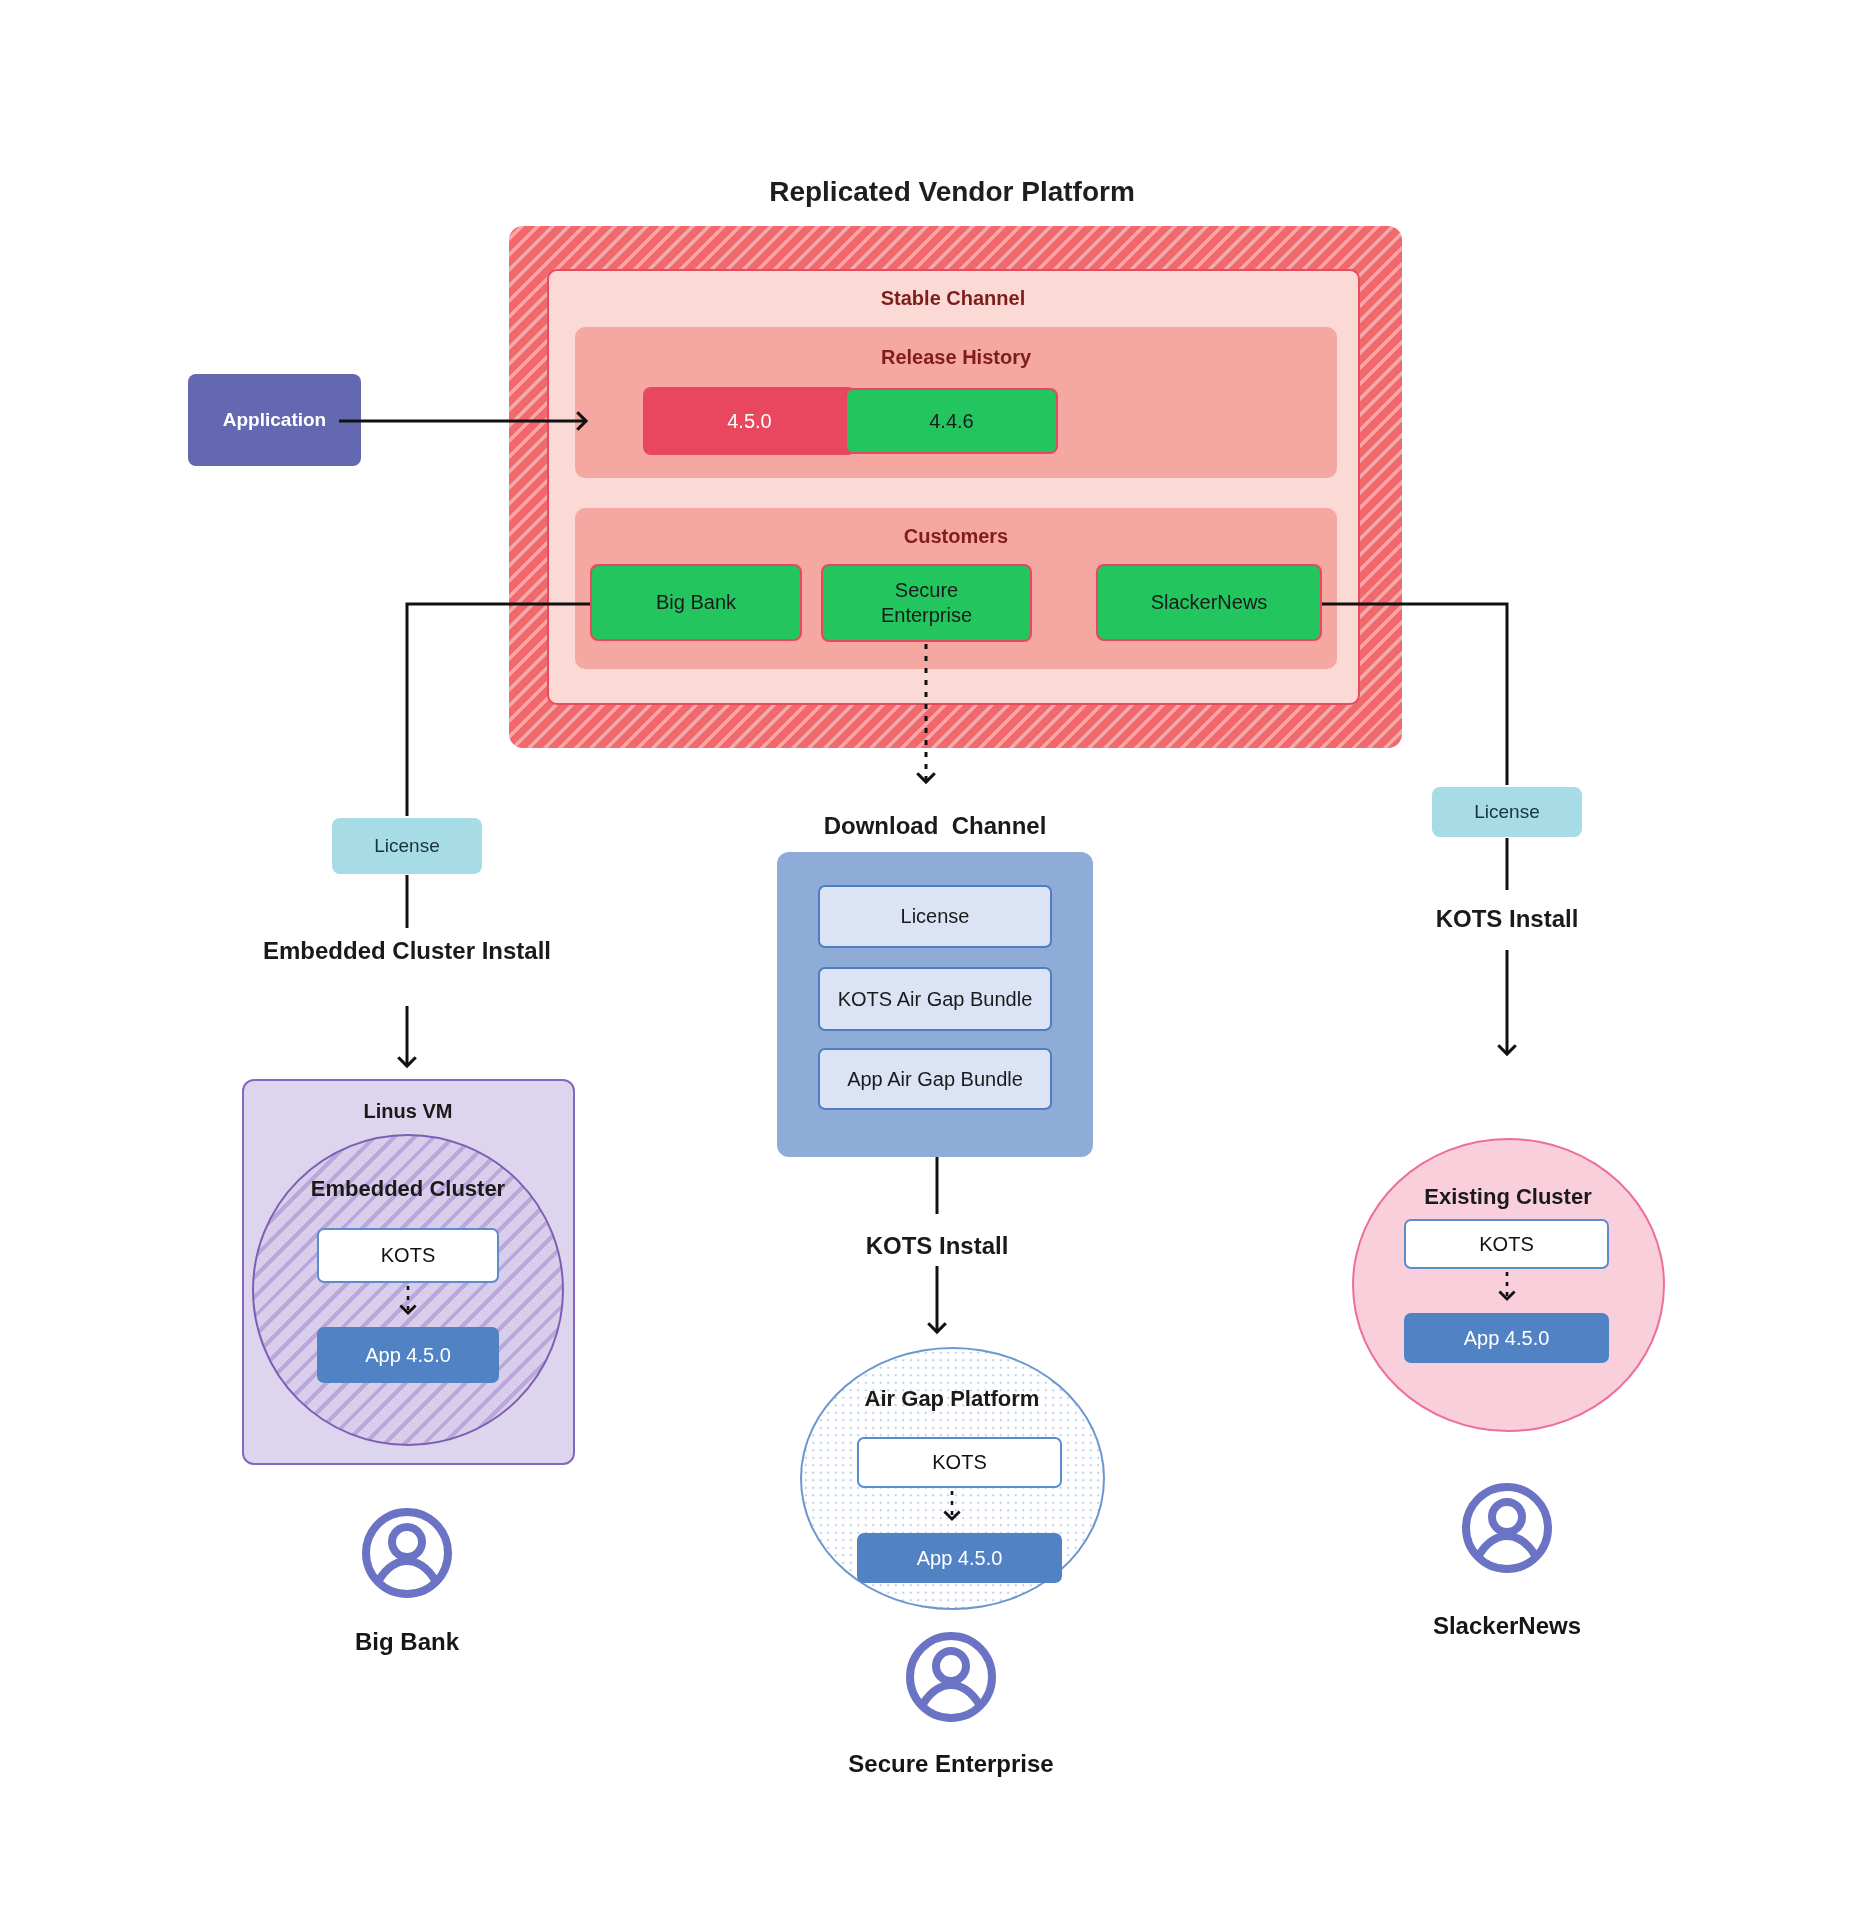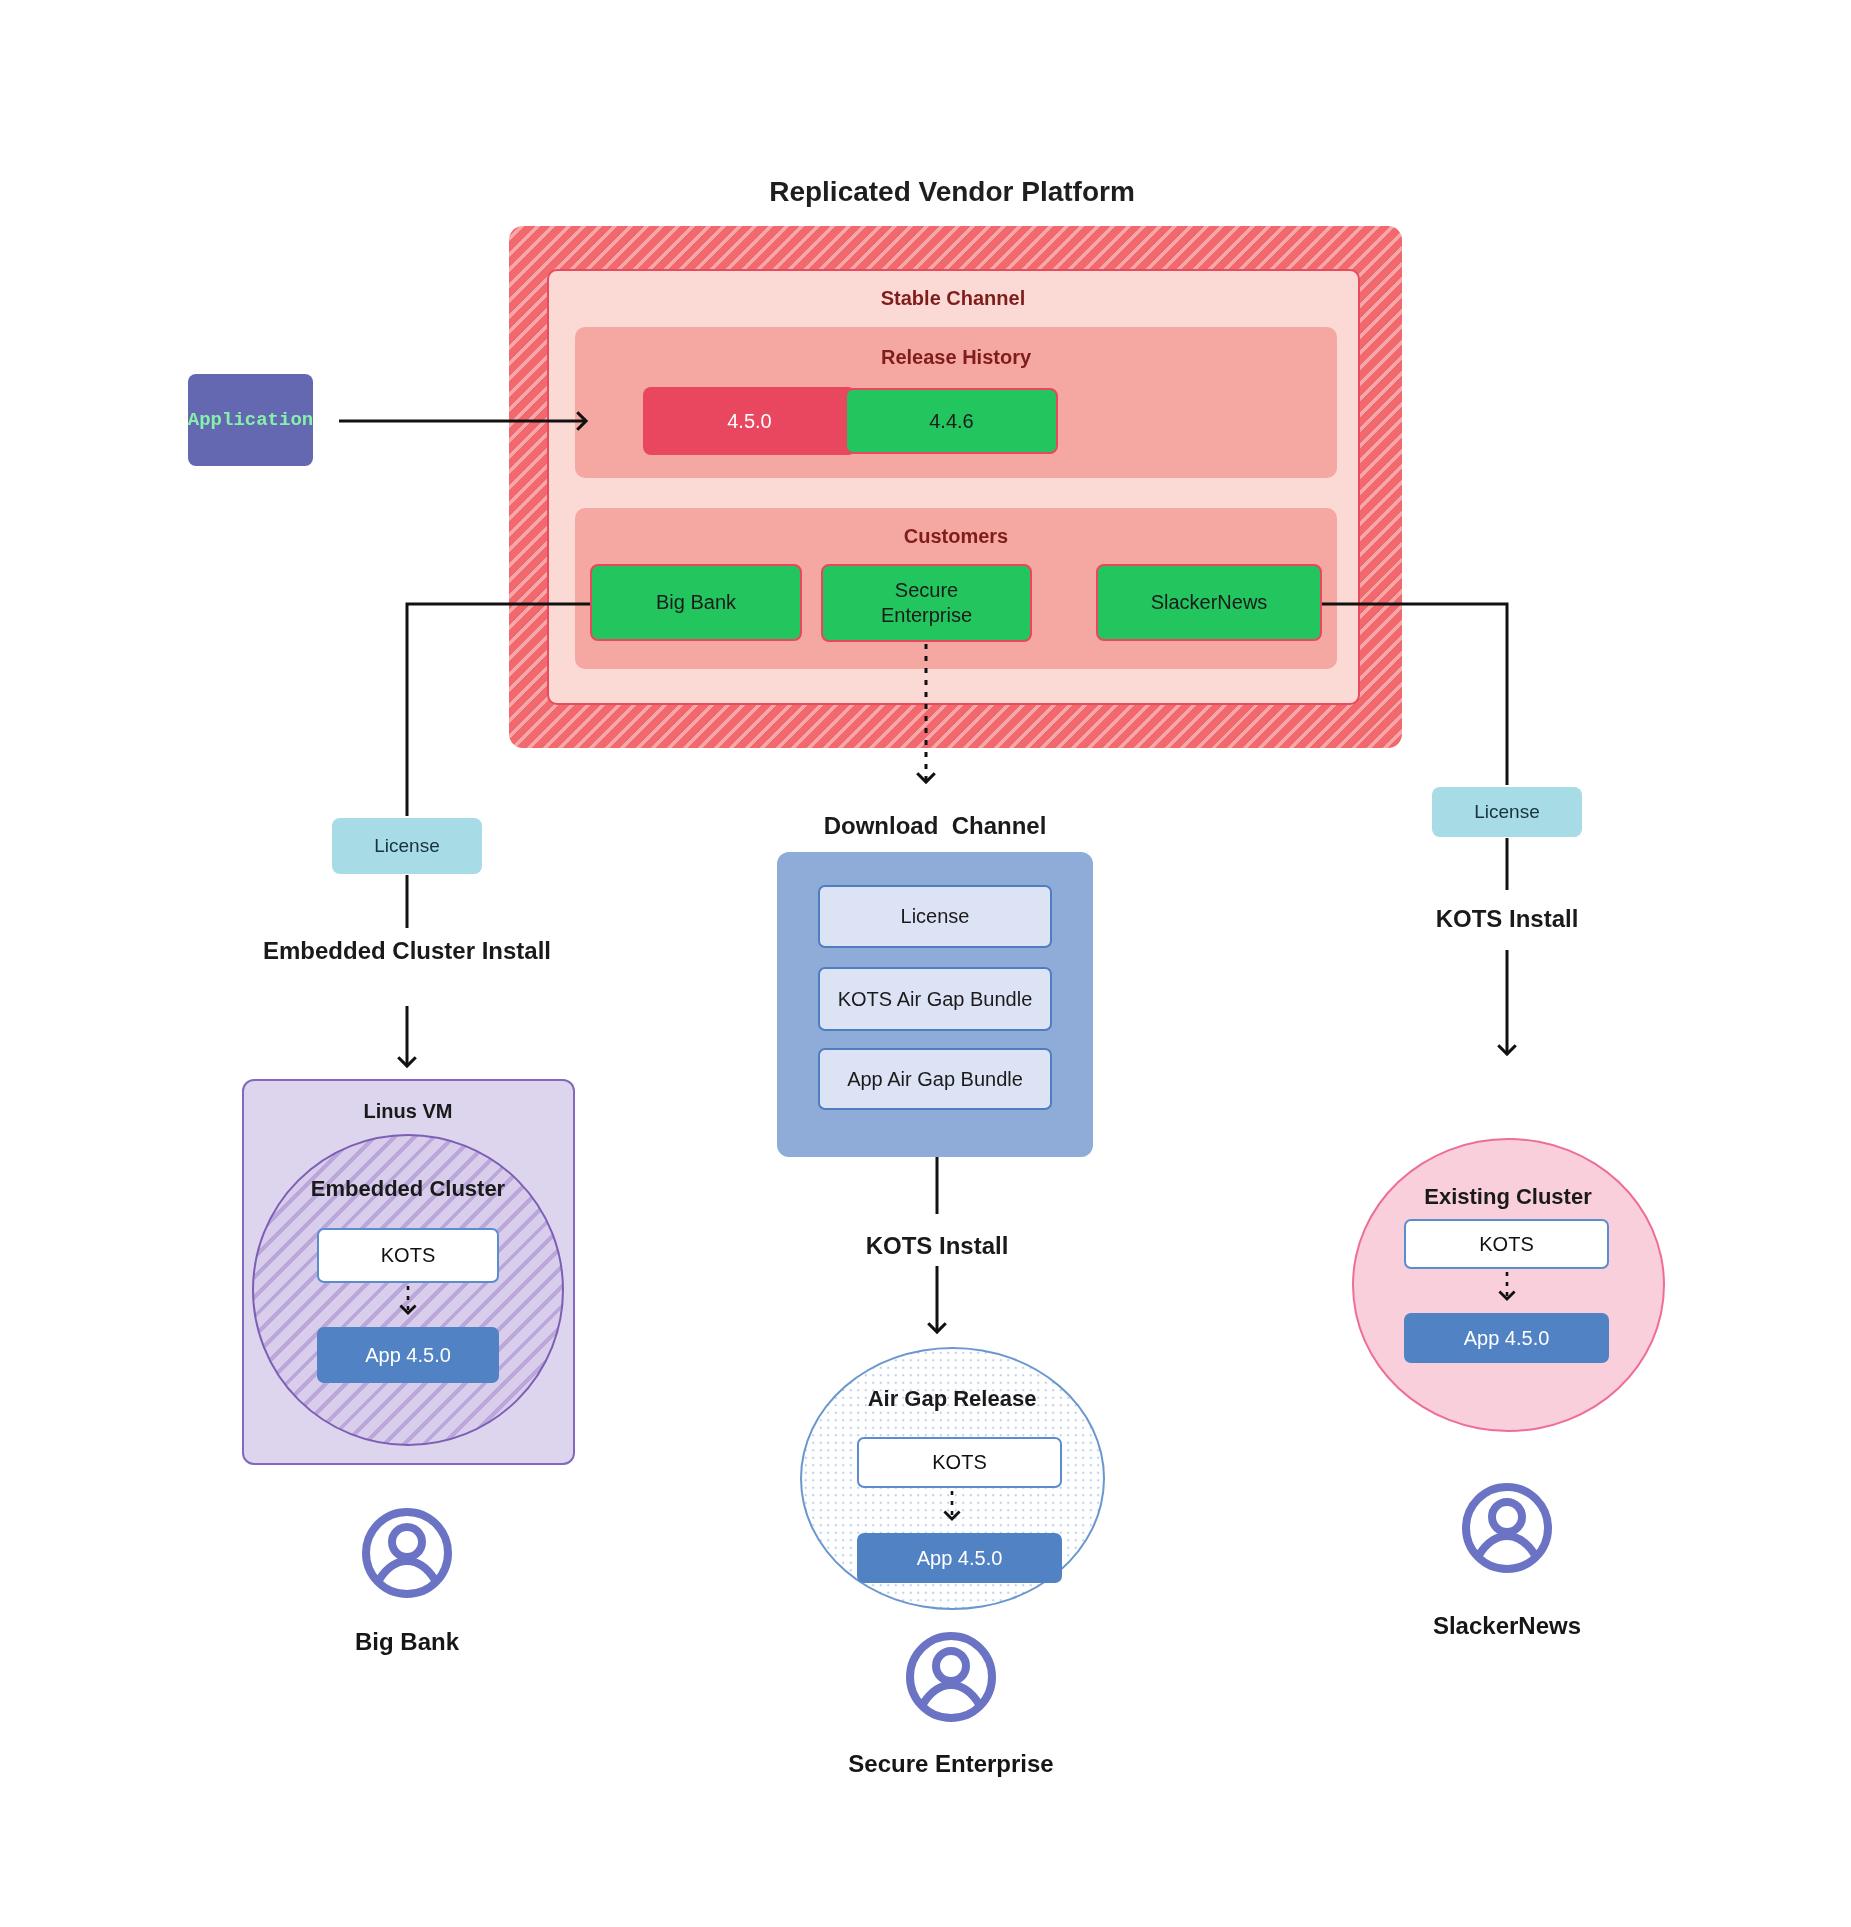--- a/index.html
+++ b/index.html
@@ -21,22 +21,22 @@
   .salmon{background:#f5a8a1;border-radius:10px;}
   .release-history{left:575px;top:327px;width:762px;height:151px;}
   .customers-band{left:575px;top:508px;width:762px;height:161px;}
   .sec-label{font-size:20px;font-weight:600;color:#7f1d1d;width:400px;margin-left:-200px;}
 
   .chip{box-sizing:border-box;border-radius:8px;font-size:20px;}
   .chip-current{background:#e8475f;color:#ffffff;margin-left:44px;}
   .chip-white{background:#22c55e;border:2.5px solid #e8475f;color:#1b1b1b;}
 
   
-  .application{left:188px;top:374px;width:125px;height:92px;background:#6468b0;border-radius:8px;
-    color:#86efac;font-size:19px;font-weight:600;font-family:Liberation Mono, monospace;}
+  .application{left:188px;top:374px;width:173px;height:92px;background:#6468b0;border-radius:8px;
+    color:#ffffff;font-size:19px;font-weight:600;}
 
   
   .license{background:#a7dce7;border-radius:8px;font-size:19px;color:#17333b;}
   .flow-label{font-size:24px;font-weight:600;color:#1a1a1a;line-height:1.3;}
 
   
   .portal{left:777px;top:852px;width:316px;height:305px;background:#8facd8;border-radius:12px;}
   .portal-item{left:818px;width:234px;background:#dce3f5;border:2px solid #4e7ec1;box-sizing:border-box;
     border-radius:7px;font-size:20px;color:#1b1b1b;}
 
@@ -101,21 +101,21 @@
   <div class="abs ctr app-box" style="left:317px;top:1327px;width:182px;height:56px;">App 4.5.0</div>
 
   <div class="lbl flow-label pre" style="left:785px;top:810px;width:300px;">Download  Channel</div>
   <div class="abs portal"></div>
   <div class="abs ctr portal-item" style="top:885px;height:63px;">License</div>
   <div class="abs ctr portal-item" style="top:967px;height:64px;">KOTS Air Gap Bundle</div>
   <div class="abs ctr portal-item" style="top:1048px;height:62px;">App Air Gap Bundle</div>
   <div class="lbl flow-label" style="left:787px;top:1230px;width:300px;">KOTS Install</div>
 
   <div class="abs airgap-ellipse"></div>
-  <div class="lbl cluster-label" style="left:802px;top:1386px;width:300px;">Air Gap Release</div>
+  <div class="lbl cluster-label" style="left:802px;top:1386px;width:300px;">Air Gap Platform</div>
   <div class="abs ctr kots-box" style="left:857px;top:1437px;width:205px;height:51px;">KOTS</div>
   <div class="abs ctr app-box" style="left:857px;top:1533px;width:205px;height:50px;">App 4.5.0</div>
 
   <div class="abs ctr license" style="left:1432px;top:787px;width:150px;height:50px;">License</div>
   <div class="lbl flow-label" style="left:1357px;top:903px;width:300px;">KOTS Install</div>
   <div class="abs existing-ellipse"></div>
   <div class="lbl cluster-label" style="left:1358px;top:1184px;width:300px;">Existing Cluster</div>
   <div class="abs ctr kots-box" style="left:1404px;top:1219px;width:205px;height:50px;">KOTS</div>
   <div class="abs ctr app-box" style="left:1404px;top:1313px;width:205px;height:50px;">App 4.5.0</div>
 

